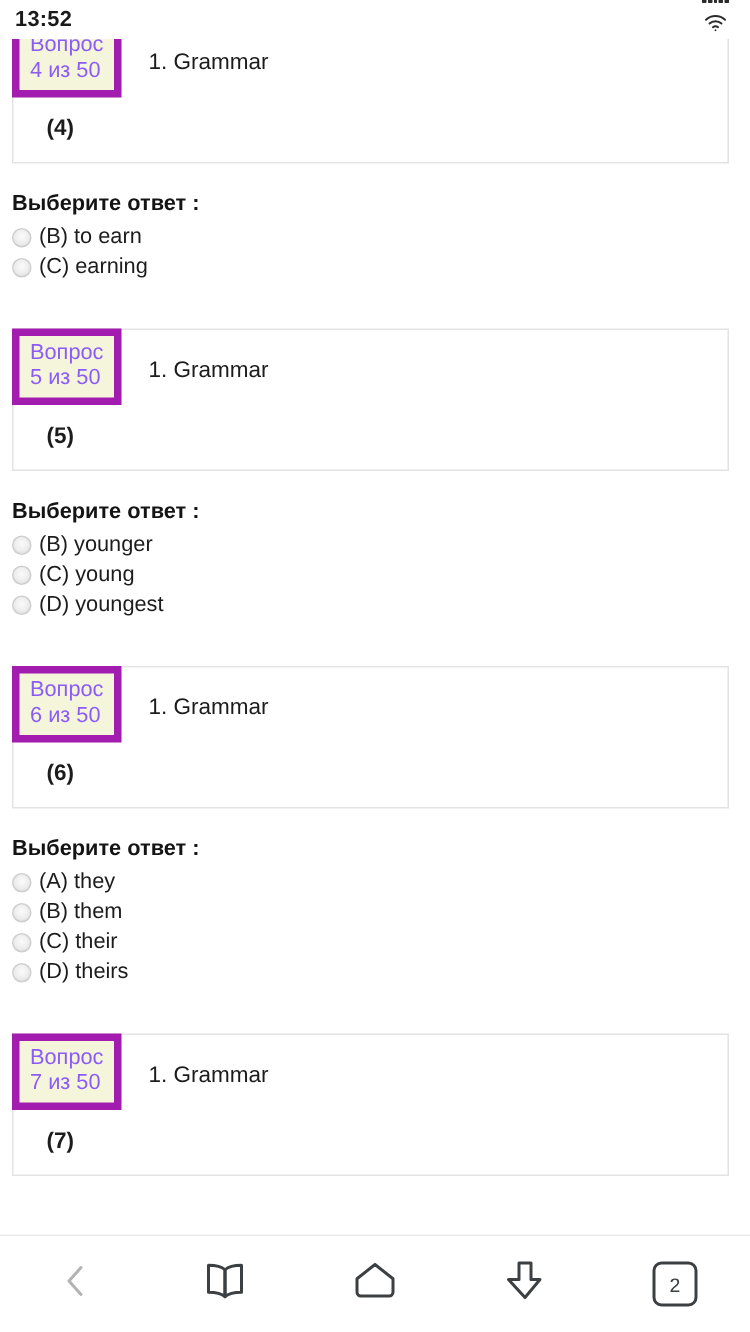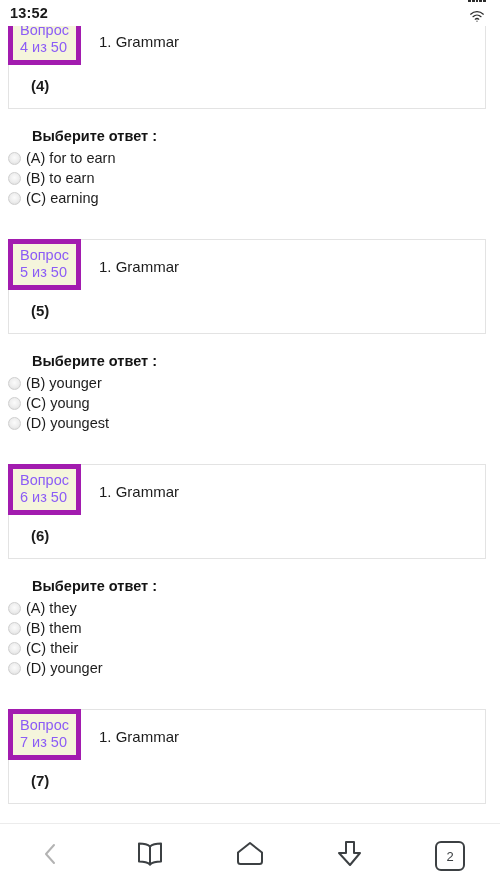--- a/index.html
+++ b/index.html
@@ -150,21 +150,20 @@
 
   .answers {
     padding: 18px 0 0 8px;
   }
   .answers-title {
     font-size: 14.5px;
     font-weight: bold;
     color: #141414;
     margin-bottom: 2px;
     line-height: 19px;
-    margin-left: 24px;
   }
   .option {
     display: flex;
     align-items: center;
     gap: 5px;
     line-height: 20px;
     padding: 0;
   }
   .radio {
     width: 13px;
@@ -270,24 +269,20 @@
         </div>
         <div class="qtitle">1. Grammar</div>
       </div>
       <div class="qbody">(4)</div>
     </div>
 
     <div class="answers">
       <div class="answers-title">Выберите ответ :</div>
       <div class="option">
         <span class="radio"></span>
-        <span class="option-label">(A) for to earn</span>
-      </div>
-      <div class="option">
-        <span class="radio"></span>
         <span class="option-label">(B) to earn</span>
       </div>
       <div class="option">
         <span class="radio"></span>
         <span class="option-label">(C) earning</span>
       </div>
     </div>
 
     <div class="gap-lg"></div>
 
@@ -340,21 +335,21 @@
       <div class="option">
         <span class="radio"></span>
         <span class="option-label">(B) them</span>
       </div>
       <div class="option">
         <span class="radio"></span>
         <span class="option-label">(C) their</span>
       </div>
       <div class="option">
         <span class="radio"></span>
-        <span class="option-label">(D) younger</span>
+        <span class="option-label">(D) theirs</span>
       </div>
     </div>
 
     <div class="gap-lg"></div>
 
     <div class="qcard">
       <div class="qcard-head">
         <div class="qbadge">
           <div>Вопрос</div>
           <div>7 из 50</div>

